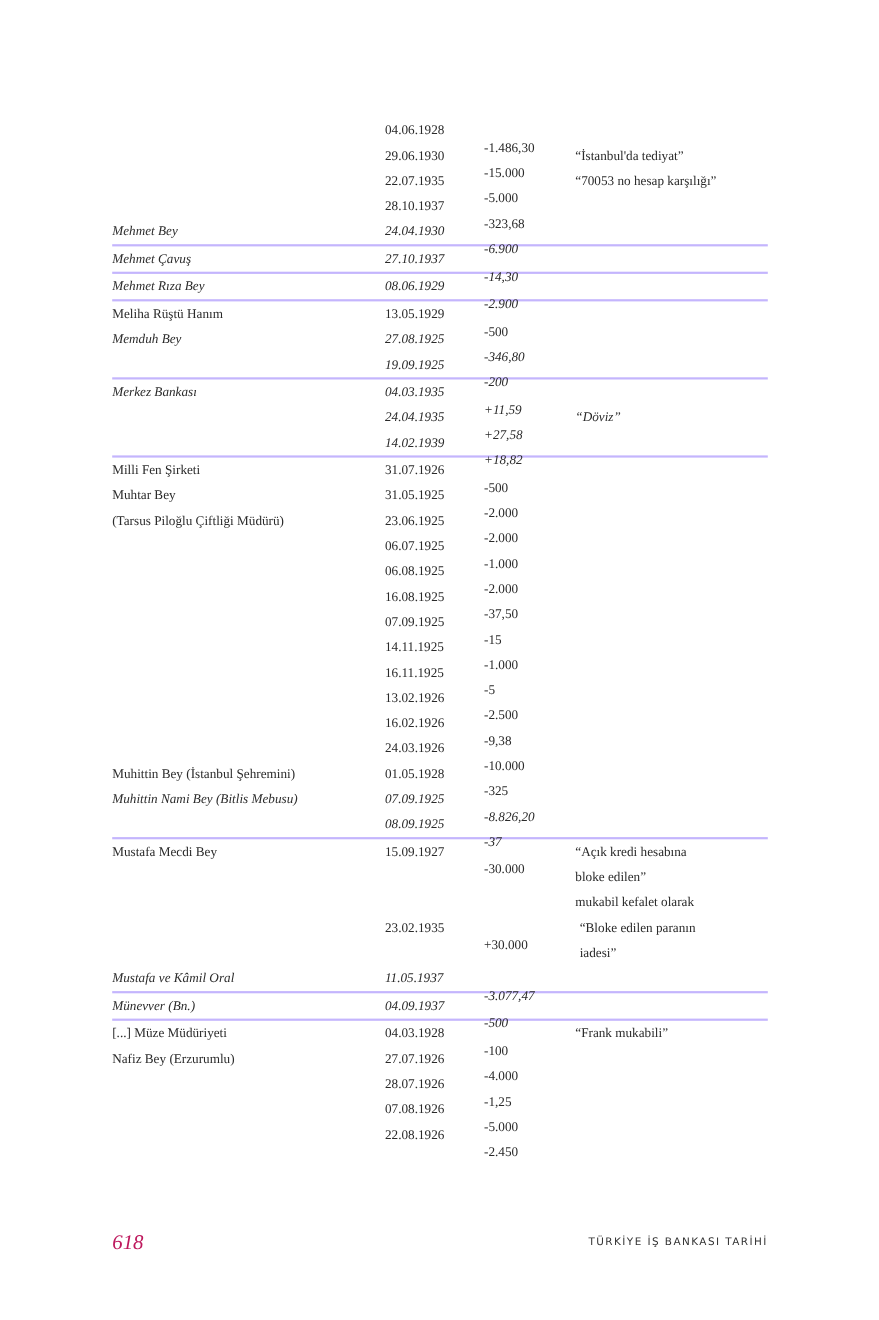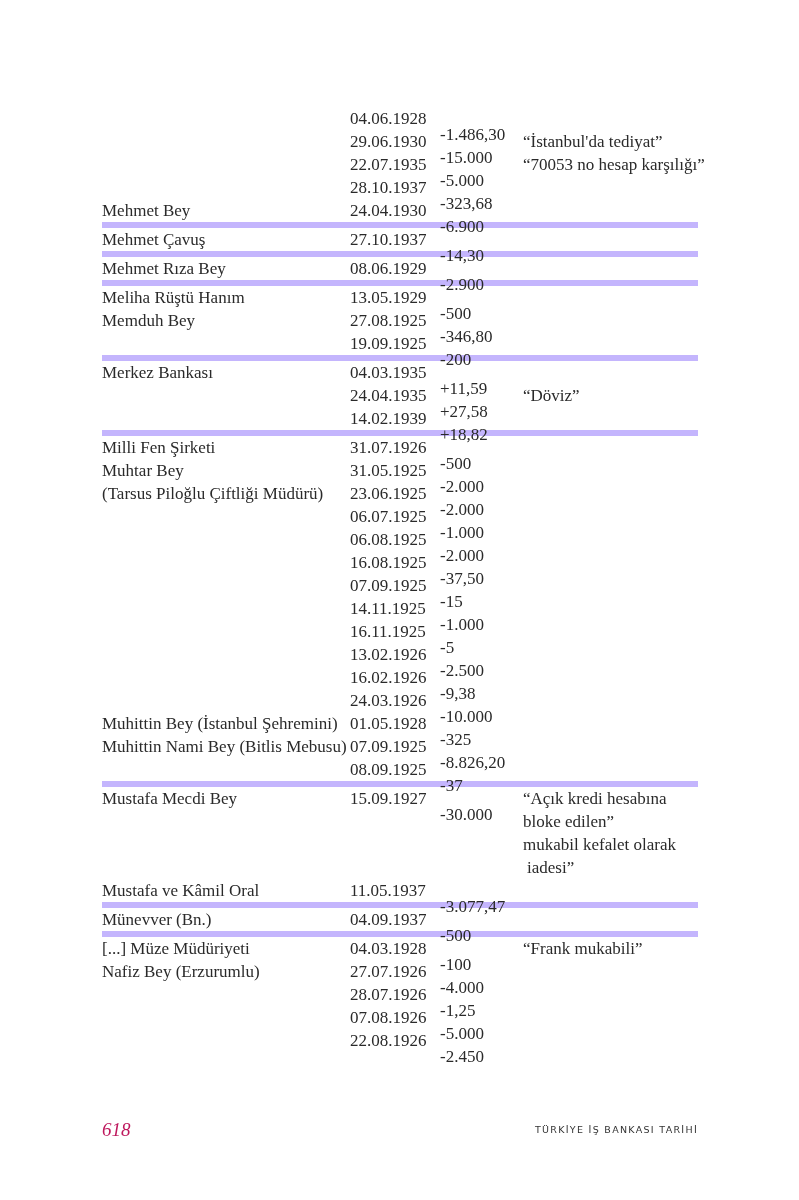--- a/index.html
+++ b/index.html
@@ -1,21 +1,21 @@
 <!DOCTYPE html>
 <html><head>
 <meta charset="utf-8">
 <style>
   html, body { margin: 0; padding: 0; background: #ffffff; }
   body { width: 799px; height: 1200px; position: relative; overflow: hidden;
          font-family: "Liberation Serif", "DejaVu Serif", serif; color: #2a2a2a; }
   #ledger { position: absolute; left: 102px; top: 107px; width: 596px; }
   .entry { position: relative; }
-  .entry.sep { border-bottom: 6px solid #c4b5fd; }
-  .row { height: 23px; position: relative; font-size: 17px; line-height: 23px; white-space: nowrap; }
+  .entry.sep { border-bottom: 2px solid #c4b5fd; font-style: italic; }
+  .row { height: 23px; position: relative; font-size: 12px; line-height: 23px; white-space: nowrap; }
   .name { position: absolute; left: 0; top: 0; }
   .date { position: absolute; left: 248px; top: 0; }
   .amount { position: absolute; left: 338px; top: 0; margin-top: 16px; }
   .note { position: absolute; left: 421px; top: 0; }
   .note.indent { left: 425px; }
   #footer-page { position: absolute; left: 102px; top: 1119px; font-size: 19px; font-style: italic; color: #be185d; }
   #footer-title { position: absolute; right: 101px; top: 1124px; font-family: "DejaVu Sans", sans-serif;
                   font-size: 9.5px; letter-spacing: 1.3px; color: #333; }
 </style>
 </head>
@@ -206,20 +206,25 @@
         <span class="date"></span>
         <span class="amount"></span>
         <span class="note">bloke edilen”</span>
       </div>
       <div class="row">
         <span class="date"></span>
         <span class="amount"></span>
         <span class="note">mukabil kefalet olarak</span>
       </div>
       <div class="row">
+        <span class="date">23.02.1935</span>
+        <span class="amount">+30.000</span>
+        <span class="note indent">“Bloke edilen paranın</span>
+      </div>
+      <div class="row">
         <span class="date"></span>
         <span class="amount"></span>
         <span class="note indent">iadesi”</span>
       </div>
     </div>
     <div class="entry sep">
       <div class="row">
         <span class="name">Mustafa ve Kâmil Oral</span>
         <span class="date">11.05.1937</span>
         <span class="amount">-3.077,47</span>

